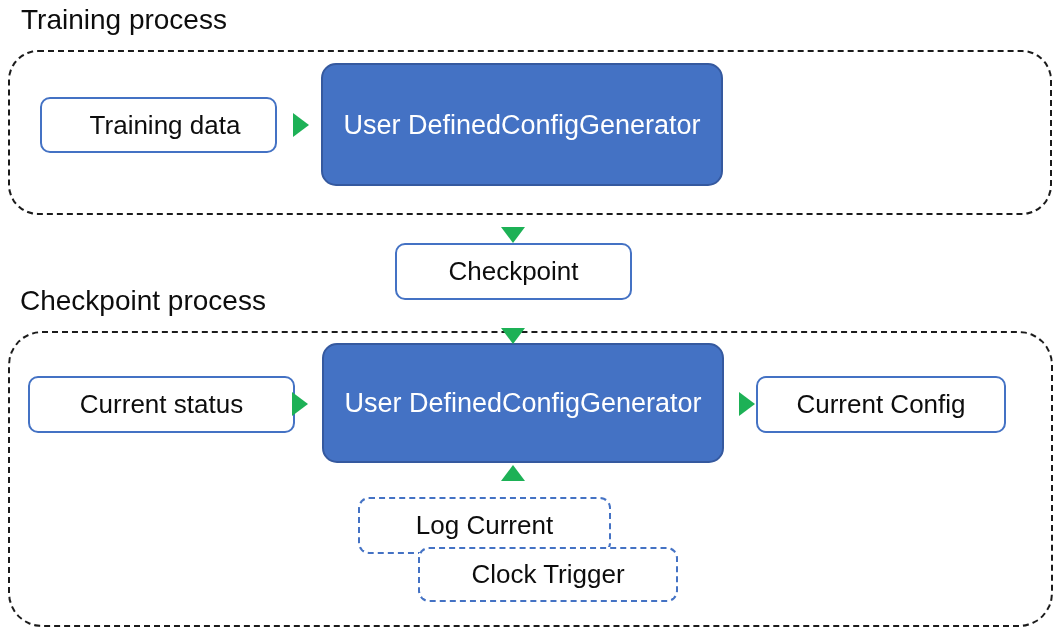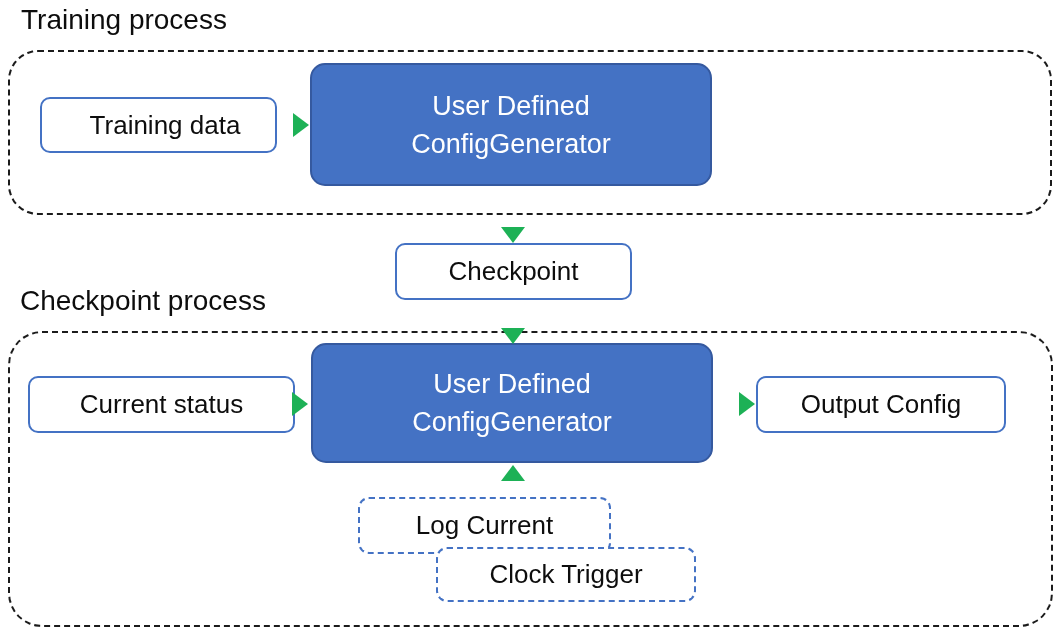--- a/index.html
+++ b/index.html
@@ -50,21 +50,22 @@
     border-radius: 11px;
     color: var(--text-dark, #0d0d0d);
   }
   .node.blue-solid {
     background: var(--box-blue-fill, #4472C4);
     border: 2.5px solid var(--box-blue-border, #35599f);
     border-radius: 15px;
     color: var(--text-light, #ffffff);
     font-size: 27px;
     line-height: 38px;
-    flex-direction: column;
+    flex-direction: row;
+    margin-left: 11px;
   }
   .node.blue-solid span { display: block; }
 
   .arr { position: absolute; z-index: 5; }
   .arr .shaft {
     position: absolute;
     background: var(--arrow-green, #1db156);
   }
   .arr .head {
     position: absolute;
@@ -146,24 +147,24 @@
   <div class="node blue-solid z2" style="left:311px; top:343px; width:402px; height:120px;">
     <span>User Defined</span>
     <span>ConfigGenerator</span>
   </div>
 
   <div class="arr right" style="left:713px; top:392px; width:42px; height:24px;">
     <div class="shaft" style="width:27px;"></div>
     <div class="head" style="left:26px;"></div>
   </div>
 
-  <div class="node white-solid" style="left:756px; top:376px; width:250px; height:57px;">Output Config</div>
+  <div class="node white-solid" style="left:756px; top:376px; width:250px; height:57px;">Current Config</div>
 
   <div class="arr up" style="left:501px; top:465px; width:24px; height:33px;">
     <div class="head"></div>
     <div class="shaft" style="top:15px; height:18px;"></div>
   </div>
 
   <div class="node white-dashed z2" style="left:358px; top:497px; width:253px; height:57px;">Log Current</div>
 
-  <div class="node white-dashed z3" style="left:436px; top:547px; width:260px; height:55px;">Clock Trigger</div>
+  <div class="node white-dashed z3" style="left:418px; top:547px; width:260px; height:55px;">Clock Trigger</div>
 
 </div>
 
 </body></html>

